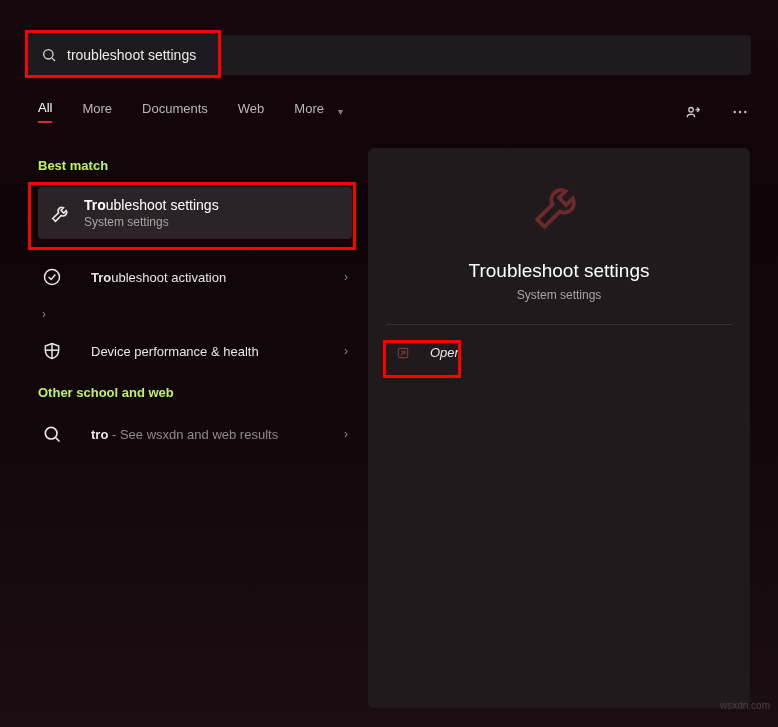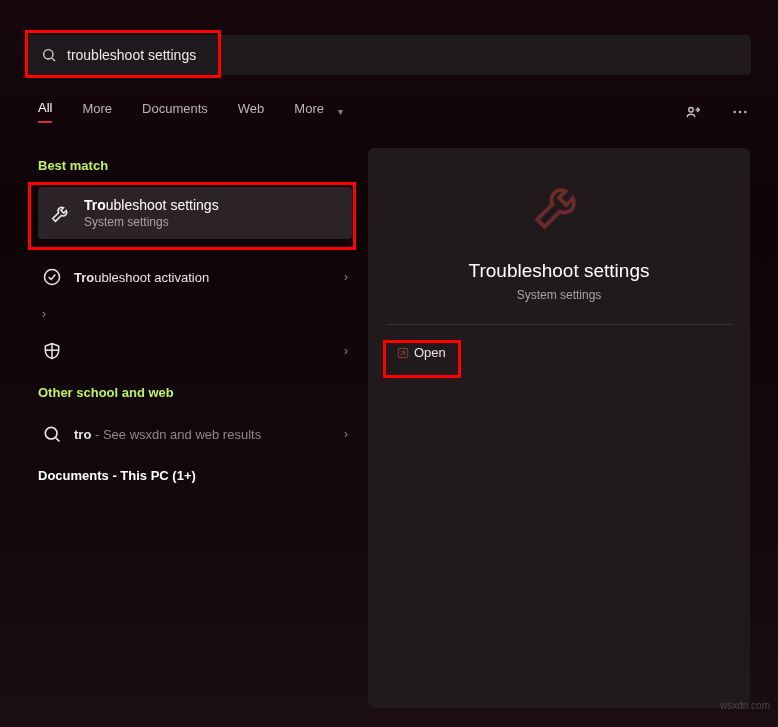--- a/index.html
+++ b/index.html
@@ -59,40 +59,41 @@
       margin-bottom:18px; cursor:pointer;
     }
     .result-card .ricon { width:22px;height:22px; display:flex;align-items:center;justify-content:center;}
     .result-card .rtext .t1 { font-size:14px; color:#fff; }
     .result-card .rtext .t2 { font-size:12px; color:#a8a4a6; margin-top:2px;}
     .bold-prefix { font-weight:600; }
     .list-item {
       display:flex; align-items:center; justify-content:space-between;
       padding:10px 4px; cursor:pointer; font-size:13px; color:#e9e6e7;
     }
-    .list-item .lleft { display:flex; align-items:center; gap:12px;}
+    .list-item .lleft { display:flex; align-items:center; gap:29px;}
     .list-item .licon { width:20px;height:20px; display:flex;align-items:center;justify-content:center;}
     .chev-r { color:#8e898b; font-size:12px; }
     .sub-grey { color:#8e898b; font-size:13px;}
     .doc-line { font-size:13px; font-weight:600; color:#ffffff; margin-top:14px;}
     .right-panel {
       position:absolute; top:148px; left:368px;
       width:382px; height:560px;
       background:#201a1d; border-radius:6px;
       padding:24px 18px;
     }
     .rp-icon-wrap { display:flex; justify-content:center; margin-top:4px; }
     .rp-icon-wrap svg { width:58px; height:58px; }
     .rp-title { text-align:center; font-size:19px; font-weight:500; margin-top:22px;}
     .rp-sub { text-align:center; font-size:12px; color:#a8a4a6; margin-top:6px;}
     .rp-divider { border:0; border-top:1px solid #3a3336; margin:22px 0 12px;}
     .open-btn {
-      display:flex; align-items:center; gap:4px;
+      display:flex; align-items:center; gap:20px;
       padding:8px 10px; font-size:13px; color:#e9e6e7; cursor:pointer;
       width:fit-content;
+      font-style:italic;
     }
     .open-btn .oicon { width:14px;height:14px; }
     .watermark {
       position:absolute; bottom:16px; right:8px;
       font-size:10px; color:#4a4446;
     }
   </style>
 </head>
 <body>
 
@@ -170,40 +171,40 @@
 
   <div class="list-item">
     <div class="lleft">
       <span class="licon">
           <svg viewBox="0 0 24 24" fill="none" stroke="#e9e6e7" stroke-width="1.8">
             <path d="M12 3l8 3v5c0 5-3.5 8.5-8 10-4.5-1.5-8-5-8-10V6l8-3z"></path>
             <line x1="12" y1="3" x2="12" y2="21"></line>
             <line x1="4" y1="11" x2="20" y2="11"></line>
           </svg>
         </span>
+      <span><span class="bold-prefix"></span><span>Device performance &amp; health</span></span>
     </div>
     <span class="chev-r">›</span>
   </div>
 
   <div class="section-title" style="margin-top:14px">Other school and web</div>
 
   <div class="list-item">
     <div class="lleft">
       <span class="licon">
           <svg viewBox="0 0 24 24" fill="none" stroke="#e9e6e7" stroke-width="2">
             <circle cx="11" cy="11" r="7"></circle>
             <line x1="21" y1="21" x2="16.65" y2="16.65"></line>
           </svg>
         </span>
       <span><span class="bold-prefix">tro</span><span class="sub-grey"> - </span><span class="sub-grey">See wsxdn and web results</span></span>
     </div>
     <span class="chev-r">›</span>
   </div>
 
-  <div class="doc-line">Documents - This PC (1+)</div>
 </div>
 
 <div class="right-panel">
   <div class="rp-icon-wrap">
     <span>
       <svg viewBox="0 0 24 24" fill="none" stroke="#6d2a2a" stroke-width="1.6">
           <path d="M14.7 6.3a4 4 0 0 0-5.4 5.4L3 18l3 3 6.3-6.3a4 4 0 0 0 5.4-5.4L15 12l-3-3 2.7-2.7z"></path>
         </svg>
     </span>
   </div>

